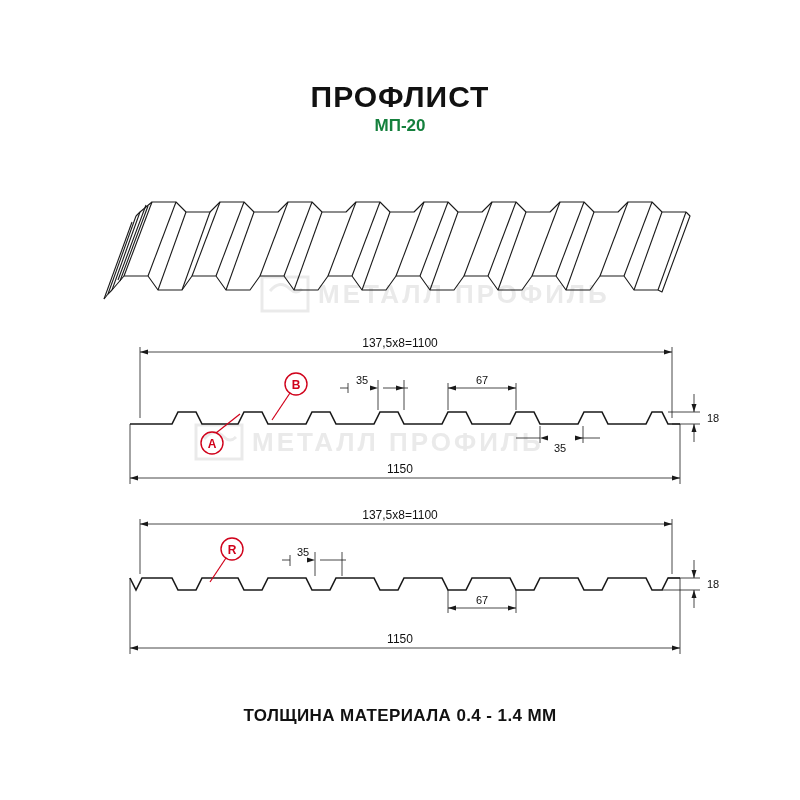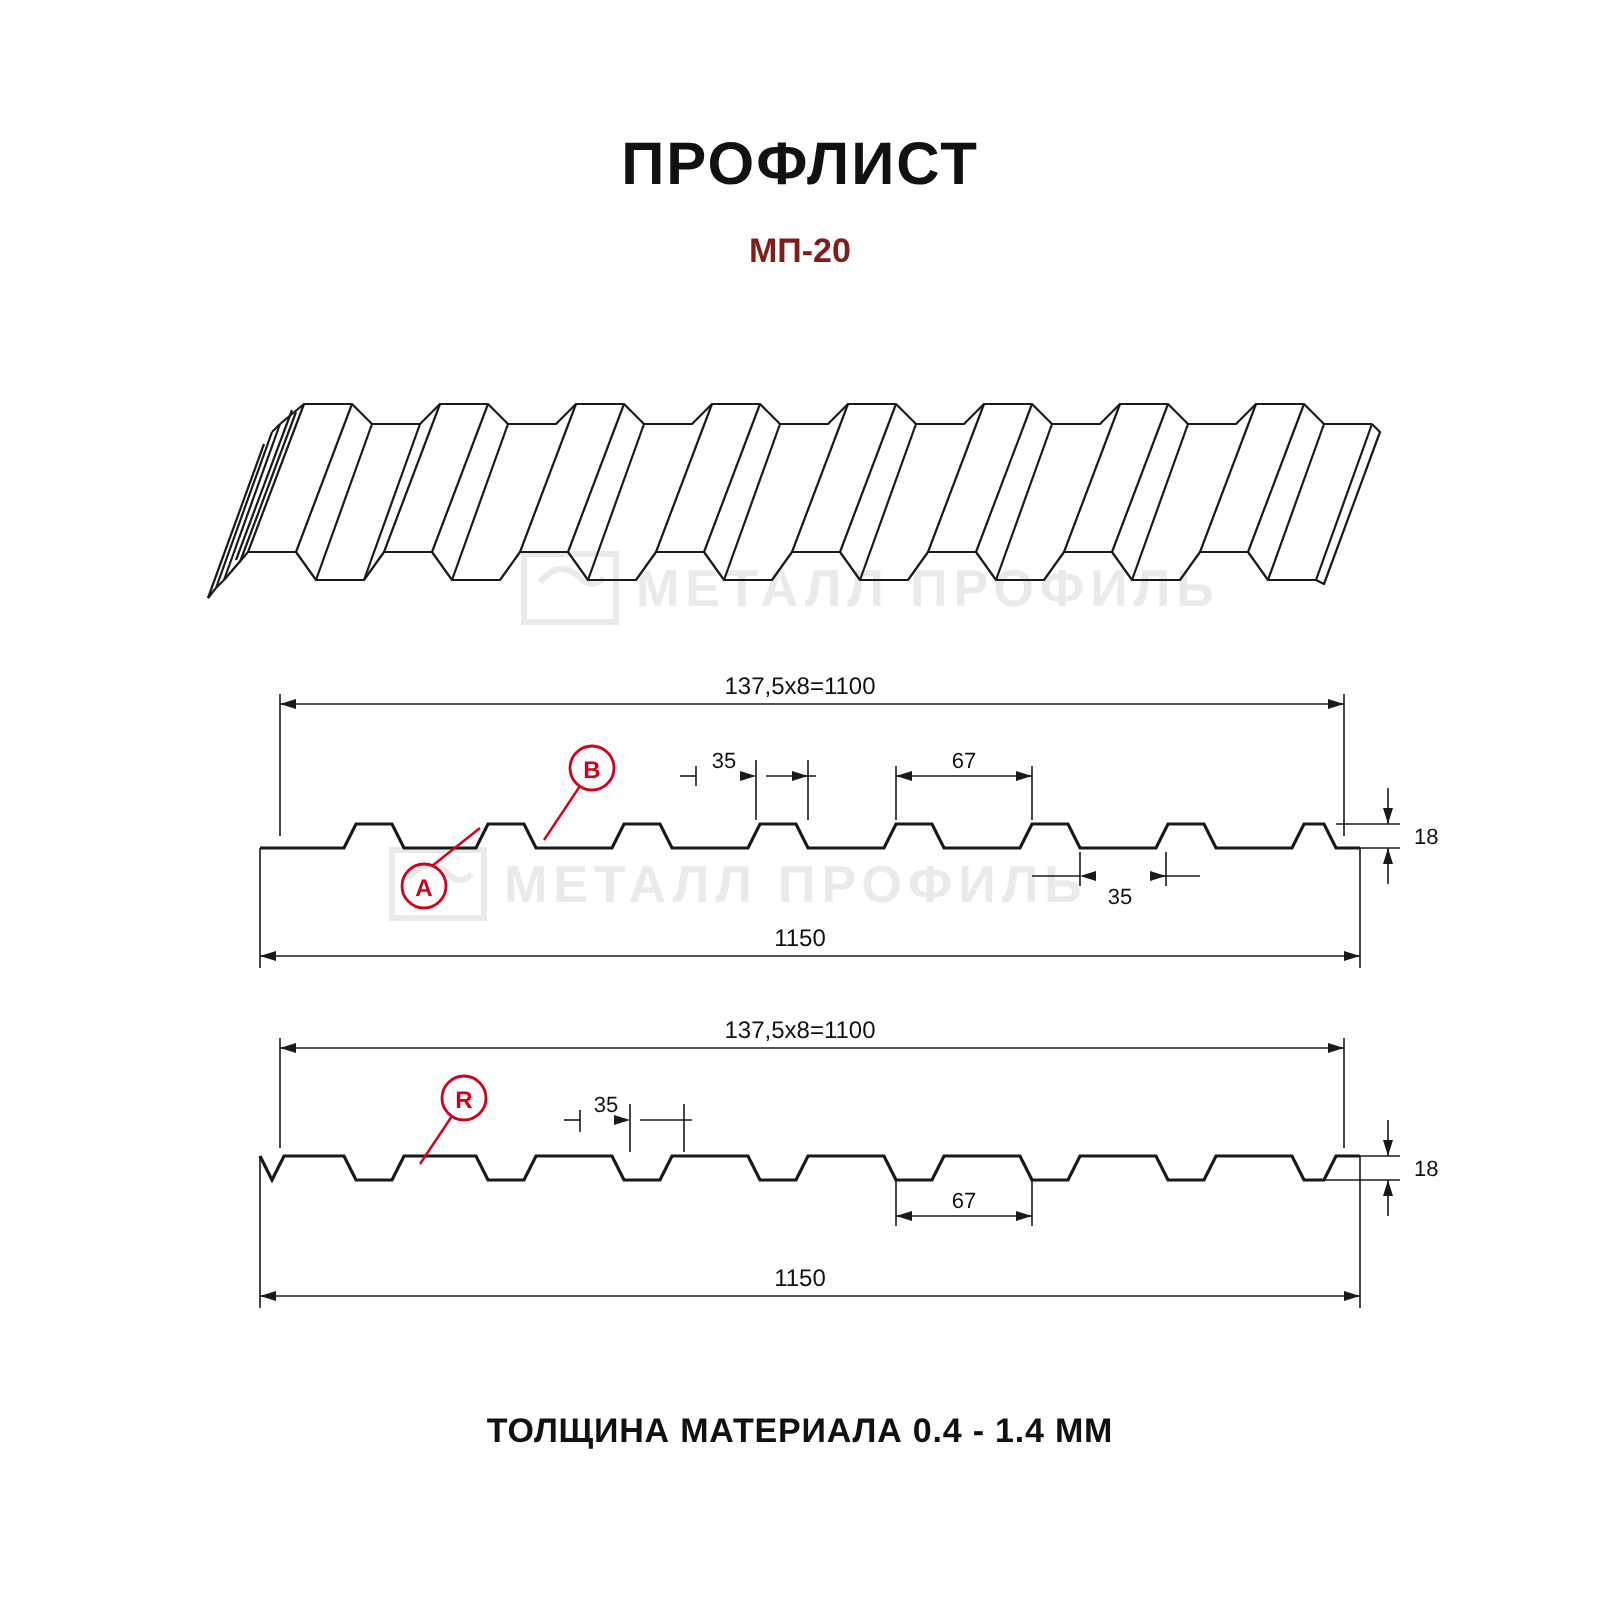--- a/index.html
+++ b/index.html
@@ -18,37 +18,37 @@
   #sheet {
     position: absolute;
     left: 0;
     top: 0;
     width: 800px;
     height: 800px;
   }
   .title-main {
     position: absolute;
     left: 0;
-    top: 66px;
+    top: 80px;
     width: 800px;
     text-align: center;
     font-size: 30px;
     font-weight: bold;
     letter-spacing: 1px;
     color: #111;
   }
   .title-sub {
     position: absolute;
     left: 0;
     top: 116px;
     width: 800px;
     text-align: center;
     font-size: 17px;
     font-weight: bold;
-    color: #7f1d1d;
+    color: #15803d;
   }
   .footer-note {
     position: absolute;
     left: 0;
     top: 706px;
     width: 800px;
     text-align: center;
     font-size: 17px;
     font-weight: bold;
     color: #111;

